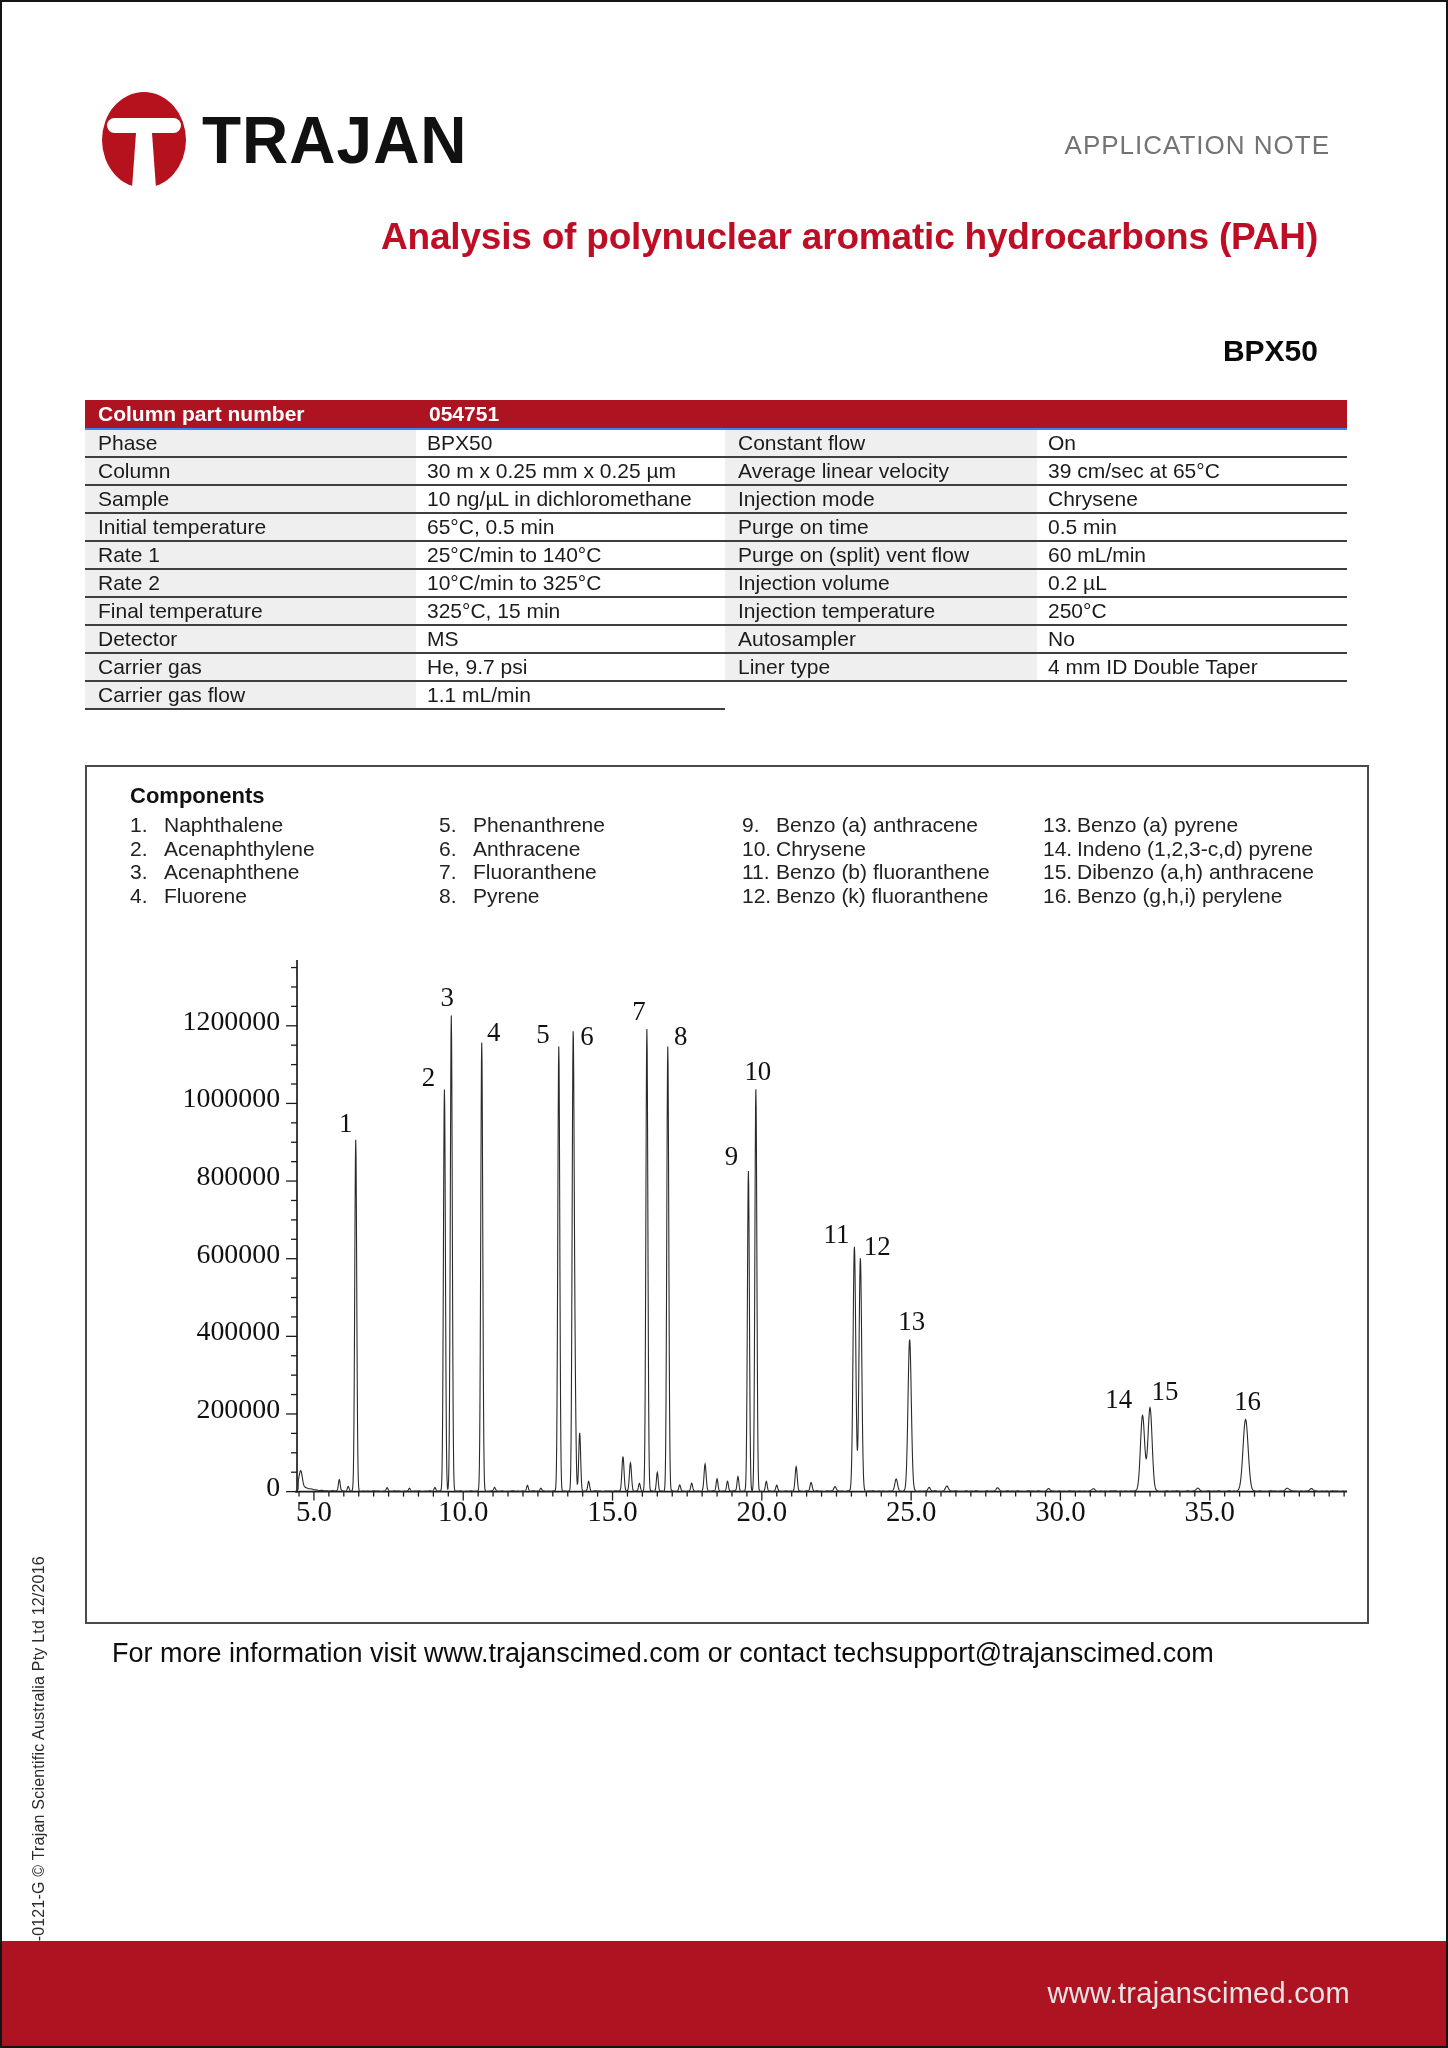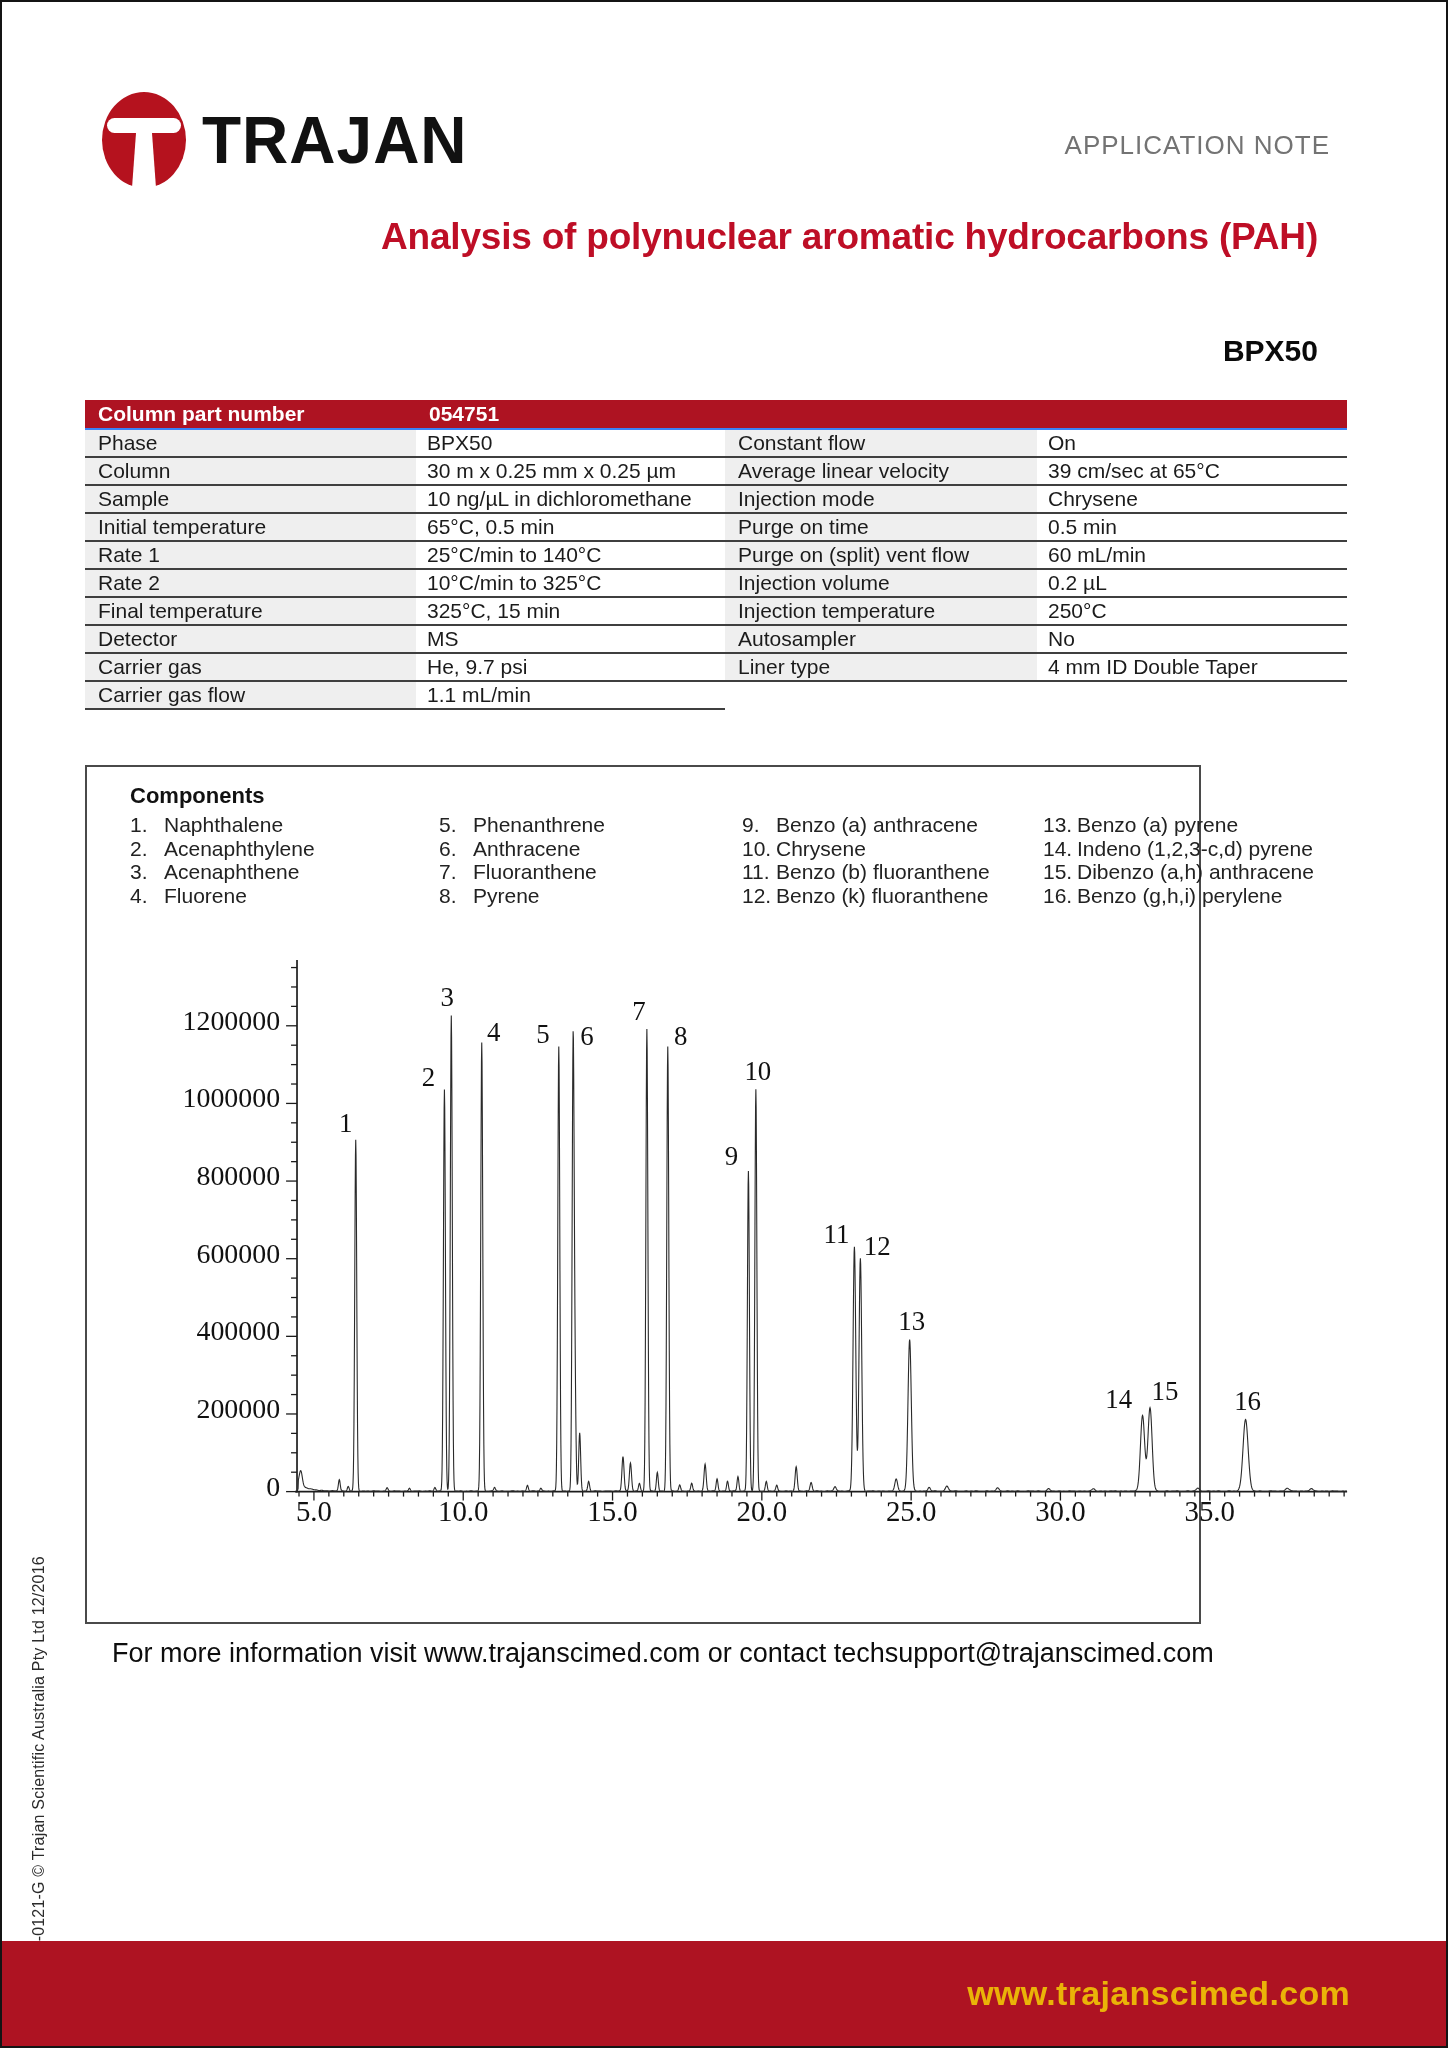--- a/index.html
+++ b/index.html
@@ -35,38 +35,38 @@
   .spec-header > div{padding-left:13px;}
   .spec-row{
     display:grid; grid-template-columns:331px 309px 312px 310px;
     height:26px; line-height:26px; border-bottom:2px solid #3f3f3f;
   }
   .spec-row.half{grid-template-columns:331px 309px; width:640px;}
   .cell-label{background:#efefef; padding-left:13px;}
   .cell-value{background:#ffffff; padding-left:11px;}
   
   .figure{
-    position:absolute; left:83px; top:763px; width:1116px; height:859px;
+    position:absolute; left:83px; top:763px; width:1284px; height:859px;
     border:2px solid #4a4a4a; box-sizing:border-box;
   }
   .components-heading{position:absolute; left:43px; top:16px; font-size:22px; font-weight:700; color:#111;}
   .comp-col{position:absolute; top:46px; font-size:21px; color:#222; line-height:23.5px; white-space:nowrap;}
   .comp-col .num{display:inline-block; width:34px;}
   .figure svg{position:absolute; left:0; top:0;}
   
   .footer-info{position:absolute; left:110px; top:1636px; font-size:27px; color:#0d0d0d;}
   .side-note{
     position:absolute; left:28px; top:1962px; transform:rotate(-90deg); transform-origin:0 0;
     font-size:16px; color:#2b2b2b; white-space:nowrap; letter-spacing:0.2px;
   }
   .bottom-bar{
     position:absolute; left:0; right:0; bottom:0; height:105px;
     display:flex; align-items:center; justify-content:flex-end;
   }
-  .website{margin-right:96px; color:#eab308; font-size:34px; font-weight:700; letter-spacing:0.3px; text-decoration:none;}
+  .website{margin-right:96px; color:#e5e5e5; font-size:29px; font-weight:400; letter-spacing:0.3px; text-decoration:none;}
 </style>
 </head>
 <body>
 
 <div class="page">
 
   <div class="logo">
     <svg width="84" height="96" viewBox="0 0 84 96">
       <ellipse cx="42" cy="48" rx="42" ry="48" fill="#B5121E"></ellipse>
       <rect x="5" y="26" width="74" height="15" rx="7.5" fill="#ffffff"></rect>

